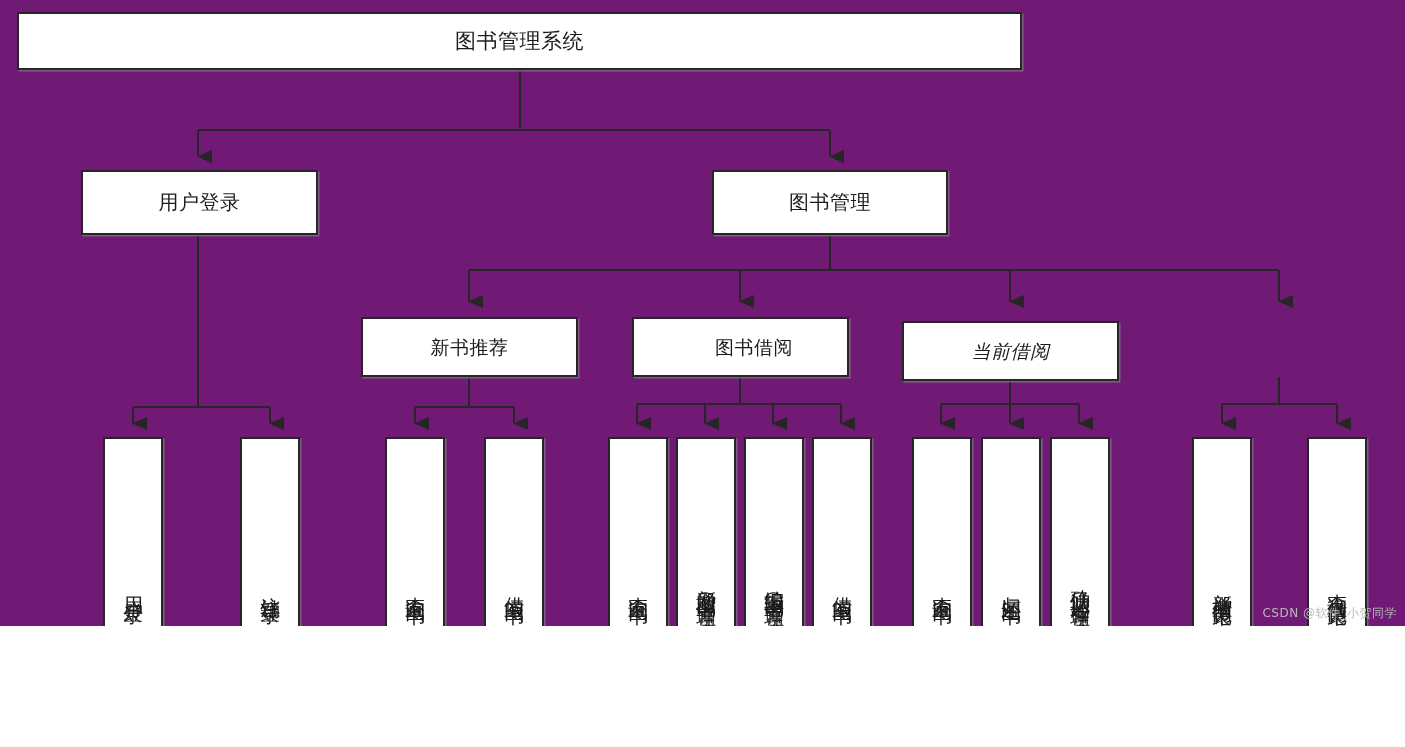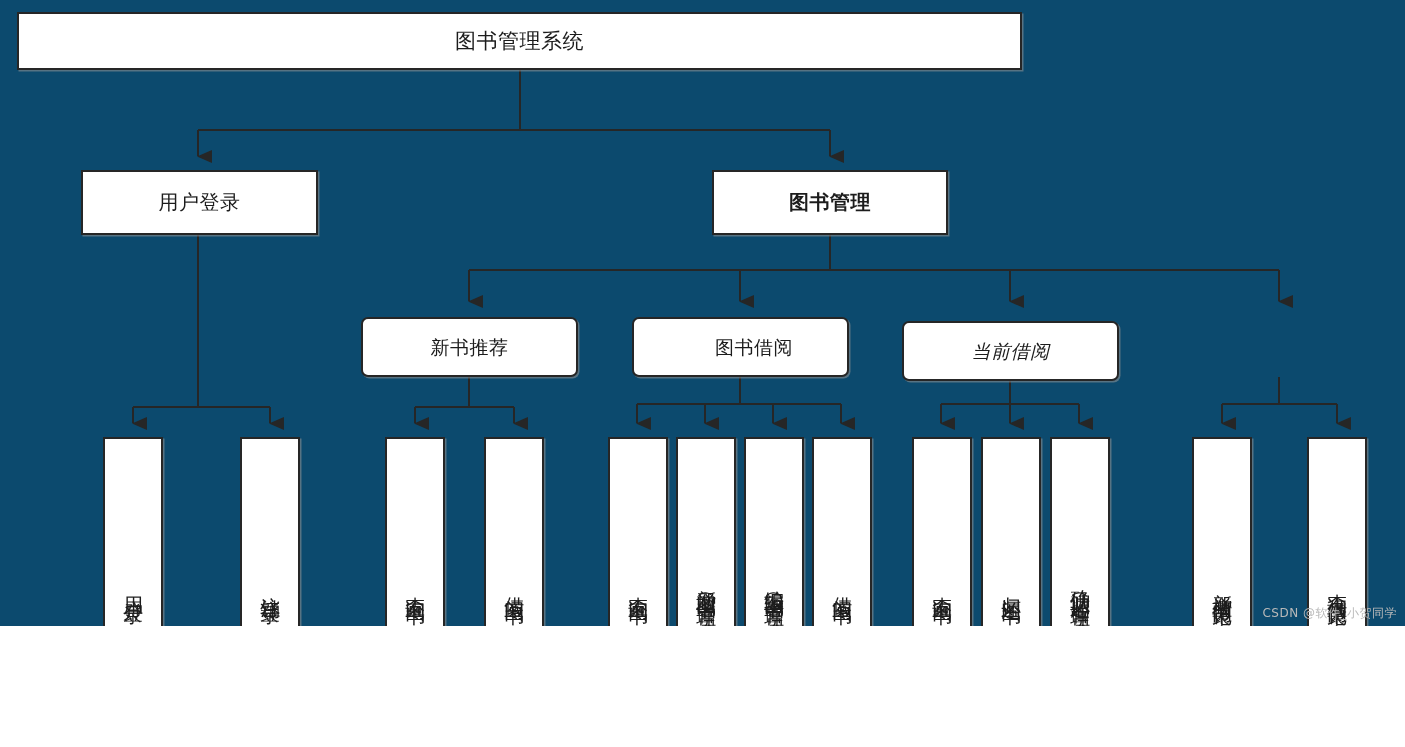--- a/index.html
+++ b/index.html
@@ -4,21 +4,21 @@
 <style>
   html,body{margin:0;padding:0;background:#ffffff;}
   body{
     font-family:"DejaVu Sans","Liberation Sans",sans-serif;
     -webkit-font-smoothing:antialiased;
   }
   #stage{
     position:relative;
     width:1405px;
     height:626px;
-    background:#0c4a6e;
+    background:#701a75;
     overflow:hidden;
   }
   svg.wires{
     position:absolute;
     left:0; top:0;
     width:1405px; height:747px;
     pointer-events:none;
   }
   .node{
     position:absolute;
@@ -28,21 +28,21 @@
     box-shadow:1.5px 1.5px 0 0 rgba(150,150,150,0.55);
     display:flex;
     align-items:center;
     justify-content:center;
     color:#1c1c1c;
     letter-spacing:0.5px;
     line-height:1.18;
   }
   .node.root{ font-size:21px; }
   .node.lvl1{ font-size:20px; }
-  .node.lvl2{ font-size:19px;border-radius:7px; }
+  .node.lvl2{ font-size:19px; }
   .node.leaf{
     font-size:20px;
     writing-mode:vertical-rl;
     text-orientation:upright;
     align-items:center;
     justify-content:center;
     padding:4px 0;
     letter-spacing:3px;
     white-space:nowrap;
   }
@@ -122,21 +122,21 @@
     </g>
   </svg>
 
   <div class="node root" style="left:17px;top:12px;width:1005px;height:58px;">
     <span>图书管理系统</span>
   </div>
 
   <div class="node lvl1" style="left:81px;top:170px;width:237px;height:65px;">
     <span>用户登录</span>
   </div>
-  <div class="node lvl1" style="left:712px;top:170px;width:236px;height:65px;font-weight:bold;">
+  <div class="node lvl1" style="left:712px;top:170px;width:236px;height:65px;">
     <span>图书管理</span>
   </div>
 
   <div class="node lvl2" style="left:361px;top:317px;width:217px;height:60px;">
     <span>新书推荐</span>
   </div>
   <div class="node lvl2" style="left:632px;top:317px;width:217px;height:60px;padding-left:27px;">
     <span>图书借阅</span>
   </div>
   <div class="node lvl2" style="left:902px;top:321px;width:217px;height:60px;font-style:italic;">

